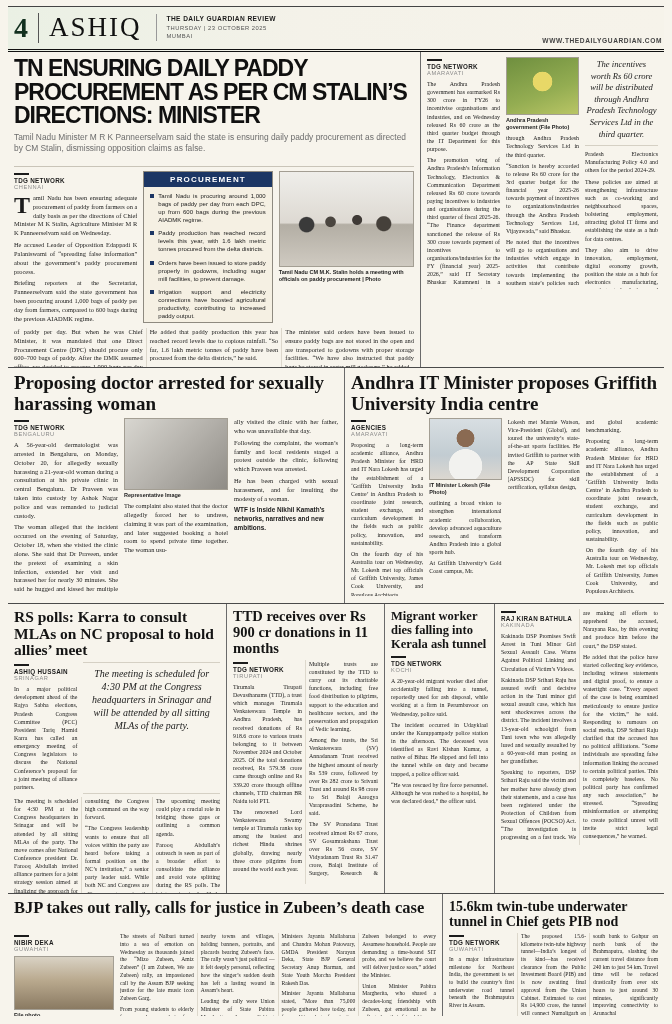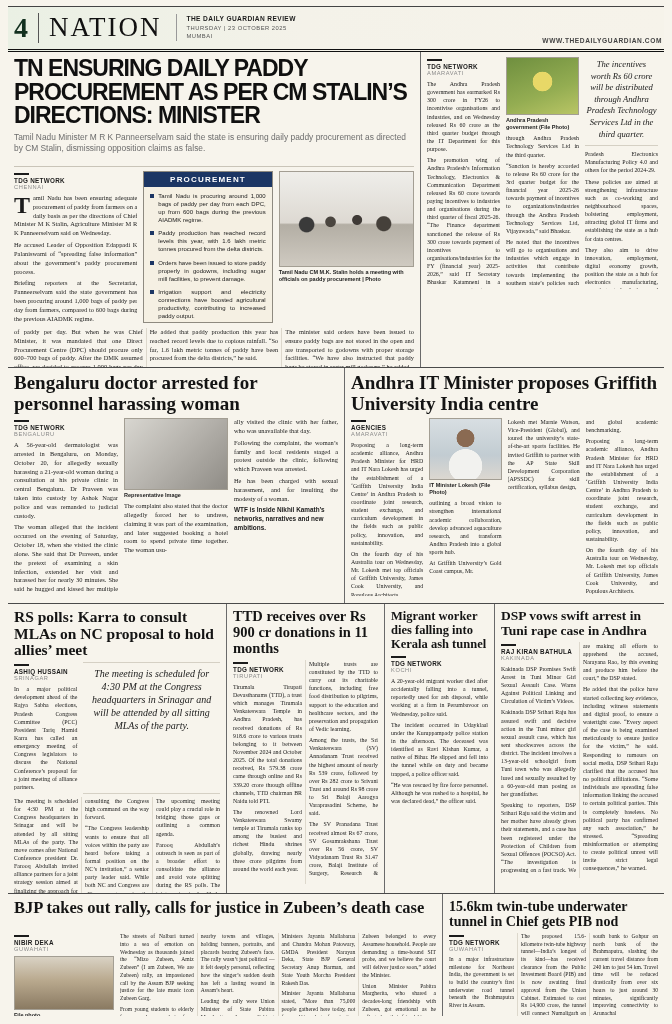--- a/index.html
+++ b/index.html
@@ -116,21 +116,21 @@
   .tunnel-body{height:86px;overflow:hidden}
 </style>
 </head>
 <body>
 
 <div class="page">
 
   <header class="masthead">
     <div class="m-page">4</div>
     <div class="m-vr"></div>
-    <div class="m-section">NATION</div>
+    <div class="m-section">ASHIQ</div>
     <div class="m-info">
       <div class="b">THE DAILY GUARDIAN REVIEW</div>
       <div class="s">THURSDAY | 23 OCTOBER 2025</div>
       <div class="s">MUMBAI</div>
     </div>
     <div class="m-site">WWW.THEDAILYGUARDIAN.COM</div>
   </header>
 
   <div class="band band-top">
 
@@ -201,21 +201,21 @@
               <p>They also aim to drive innovation, employment, digital economy growth, position the state as a hub for electronics manufacturing, emerging technologies and others.</p>
             </div>
         </div>
       </div>
     </section>
   </div>
 
   <div class="band band-mid">
 
     <section class="story bengaluru">
-      <h2 class="hd">Bengaluru doctor arrested for personnel harassing woman</h2>
+      <h2 class="hd">Proposing doctor arrested for sexually harassing woman</h2>
       <div class="b-row">
         <div class="bcol">
           <div class="byline">
             <div class="who">TDG NETWORK</div>
             <div class="where">BENGALURU</div>
           </div>
           <div class="paras">
               <p>A 56-year-old dermatologist was arrested in Bengaluru, on Monday, October 20, for allegedly sexually harassing a 21-year-old woman during a consultation at his private clinic in central Bengaluru. Dr Praveen was taken into custody by Ashok Nagar police and was remanded to judicial custody.</p>
               <p>The woman alleged that the incident occurred on the evening of Saturday, October 18, when she visited the clinic alone. She said that Dr Praveen, under the pretext of examining a skin infection, extended her visit and harassed her for nearly 30 minutes. She said he hugged and kissed her multiple times despite her resistance.</p>
             </div>
@@ -327,21 +327,20 @@
         </div>
         <div class="paras small">
             <p>A 20-year-old migrant worker died after accidentally falling into a tunnel, reportedly used for ash disposal, while working at a firm in Perumbavoor on Wednesday, police said.</p>
             <p>The incident occurred in Udayklaal under the Kuruppampady police station in the afternoon. The deceased was identified as Ravi Kishan Kumar, a native of Bihar. He slipped and fell into the tunnel while on duty and became trapped, a police officer said.</p>
             <p>“He was rescued by fire force personnel. Although he was rushed to a hospital, he was declared dead,” the officer said.</p>
           </div>
       </div>
     </section>
 
     <section class="story dsp">
-      <h2 class="hd">DSP vows swift arrest in Tuni rape case in Andhra</h2>
       <div class="cols2 dsp-body">
         <div class="byline">
           <div class="who">RAJ KIRAN BATHULA</div>
           <div class="where">KAKINADA</div>
         </div>
         <div class="paras small">
             <p>Kakinada DSP Promises Swift Arrest in Tuni Minor Girl Sexual Assault Case. Warns Against Political Linking and Circulation of Victim’s Videos.</p>
             <p>Kakinada DSP Srihari Raju has assured swift and decisive action in the Tuni minor girl sexual assault case, which has sent shockwaves across the district. The incident involves a 13-year-old schoolgirl from Tuni town who was allegedly lured and sexually assaulted by a 60-year-old man posing as her grandfather.</p>
             <p>Speaking to reporters, DSP Srihari Raju said the victim and her mother have already given their statements, and a case has been registered under the Protection of Children from Sexual Offences (POCSO) Act. “The investigation is progressing on a fast track. We are making all efforts to apprehend the accused, Narayana Rao, by this evening and produce him before the court,” the DSP stated.</p>
             <p>He added that the police have started collecting key evidence, including witness statements and digital proof, to ensure a watertight case. “Every aspect of the case is being examined meticulously to ensure justice for the victim,” he said. Responding to rumours on social media, DSP Srihari Raju clarified that the accused has no political affiliations. “Some individuals are spreading false information linking the accused to certain political parties. This is completely baseless. No political party has confirmed any such association,” he stressed. “Spreading misinformation or attempting to create political unrest will invite strict legal consequences,” he warned.</p>

